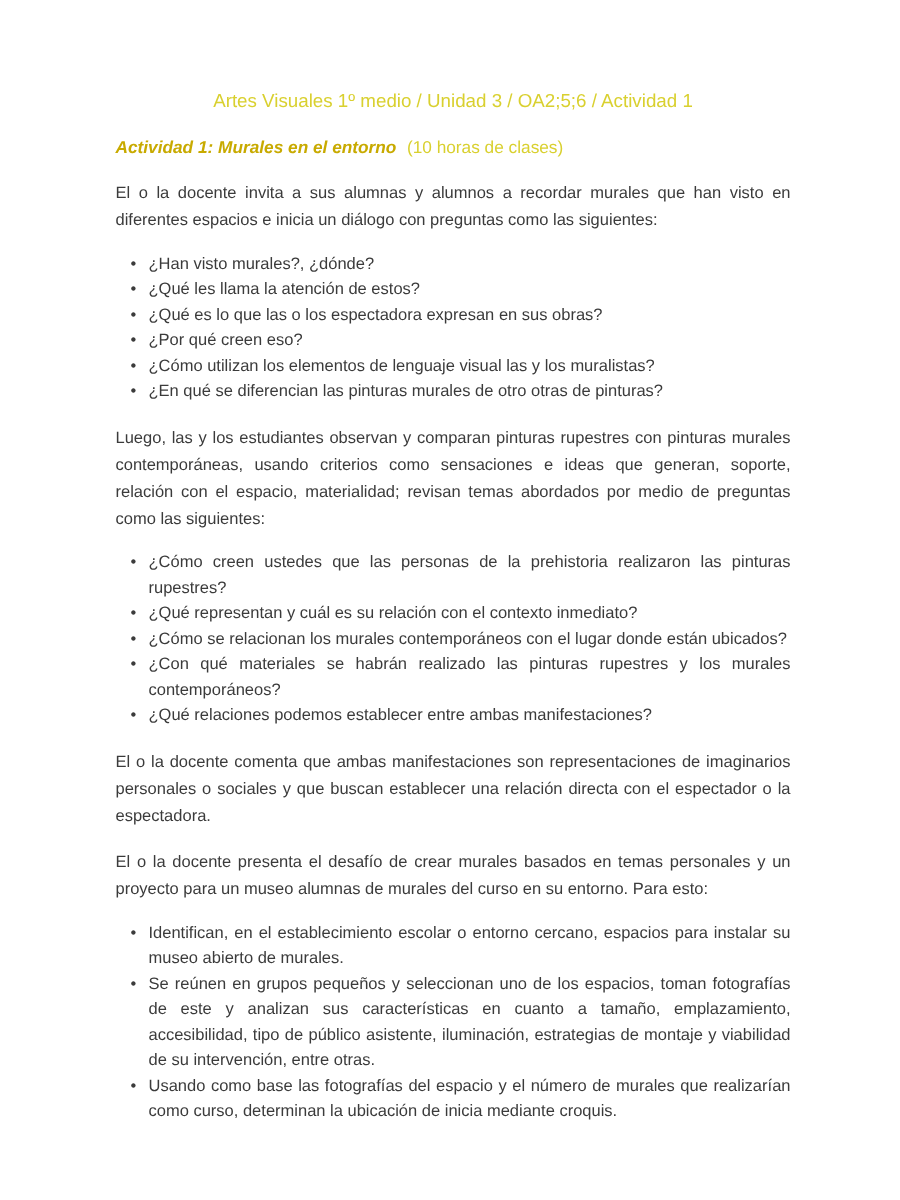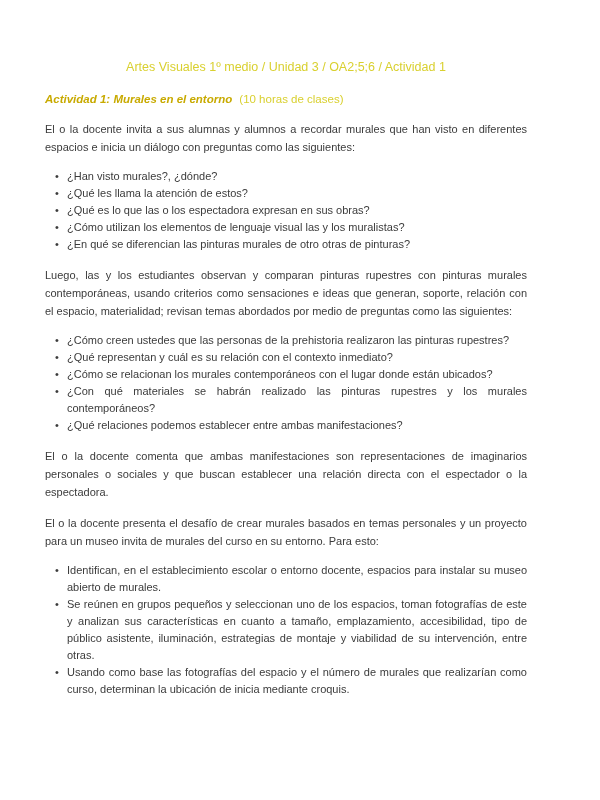--- a/index.html
+++ b/index.html
@@ -1,21 +1,21 @@
 <!DOCTYPE html>
 <html><head>
 <meta charset="utf-8">
 <style>
   html, body { margin: 0; padding: 0; background: #ffffff; }
   .page {
     width: 600px;
     height: 800px;
     box-sizing: border-box;
     background: #ffffff;
-    padding: 60px 73px 0 45px;
+    padding: 60px 73px 0 77px;
     font-family: "Liberation Sans", sans-serif;
     font-size: 11px;
     color: #3b3b3b;
     overflow: hidden;
   }
   .doc-title {
     text-align: center;
     color: #d9d02f;
     font-size: 12.5px;
     margin: 0 0 17px 0;
@@ -72,37 +72,38 @@
     <span class="activity-label">Actividad 1: Murales en el entorno</span>
     <span class="activity-hours">(10 horas de clases)</span>
   </p>
 
   <p class="para">El o la docente invita a sus alumnas y alumnos a recordar murales que han visto en diferentes espacios e inicia un diálogo con preguntas como las siguientes:</p>
 
   <ul class="bullets">
     <li>¿Han visto murales?, ¿dónde?</li>
     <li>¿Qué les llama la atención de estos?</li>
     <li>¿Qué es lo que las o los espectadora expresan en sus obras?</li>
+    <li>¿Por qué creen eso?</li>
     <li>¿Cómo utilizan los elementos de lenguaje visual las y los muralistas?</li>
     <li>¿En qué se diferencian las pinturas murales de otro otras de pinturas?</li>
   </ul>
 
   <p class="para">Luego, las y los estudiantes observan y comparan pinturas rupestres con pinturas murales contemporáneas, usando criterios como sensaciones e ideas que generan, soporte, relación con el espacio, materialidad; revisan temas abordados por medio de preguntas como las siguientes:</p>
 
   <ul class="bullets">
     <li>¿Cómo creen ustedes que las personas de la prehistoria realizaron las pinturas rupestres?</li>
     <li>¿Qué representan y cuál es su relación con el contexto inmediato?</li>
     <li>¿Cómo se relacionan los murales contemporáneos con el lugar donde están ubicados?</li>
     <li>¿Con qué materiales se habrán realizado las pinturas rupestres y los murales contemporáneos?</li>
     <li>¿Qué relaciones podemos establecer entre ambas manifestaciones?</li>
   </ul>
 
   <p class="para">El o la docente comenta que ambas manifestaciones son representaciones de imaginarios personales o sociales y que buscan establecer una relación directa con el espectador o la espectadora.</p>
 
-  <p class="para">El o la docente presenta el desafío de crear murales basados en temas personales y un proyecto para un museo invita de murales del curso en su entorno. Para esto:</p>
+  <p class="para">El o la docente presenta el desafío de crear murales basados en temas personales y un proyecto para un museo alumnas de murales del curso en su entorno. Para esto:</p>
 
   <ul class="bullets">
-    <li>Identifican, en el establecimiento escolar o entorno docente, espacios para instalar su museo abierto de murales.</li>
+    <li>Identifican, en el establecimiento escolar o entorno cercano, espacios para instalar su museo abierto de murales.</li>
     <li>Se reúnen en grupos pequeños y seleccionan uno de los espacios, toman fotografías de este y analizan sus características en cuanto a tamaño, emplazamiento, accesibilidad, tipo de público asistente, iluminación, estrategias de montaje y viabilidad de su intervención, entre otras.</li>
     <li>Usando como base las fotografías del espacio y el número de murales que realizarían como curso, determinan la ubicación de inicia mediante croquis.</li>
   </ul>
 
 </div>
 
 </body></html>

